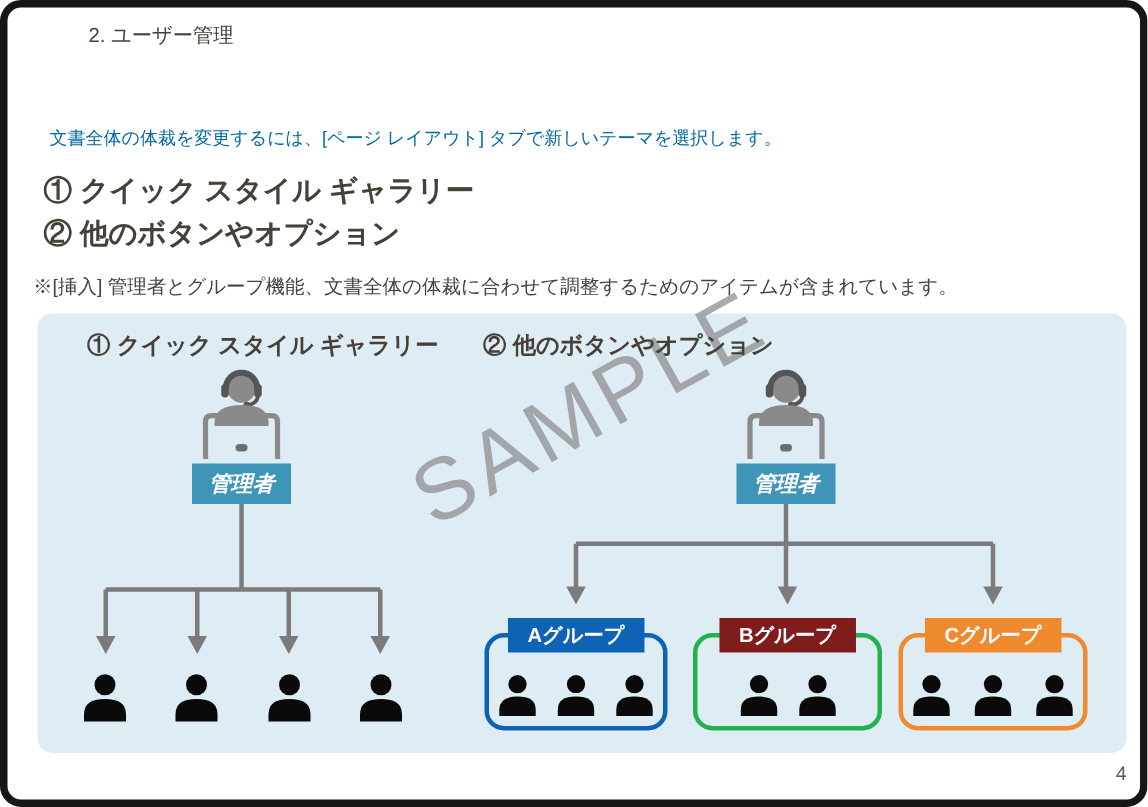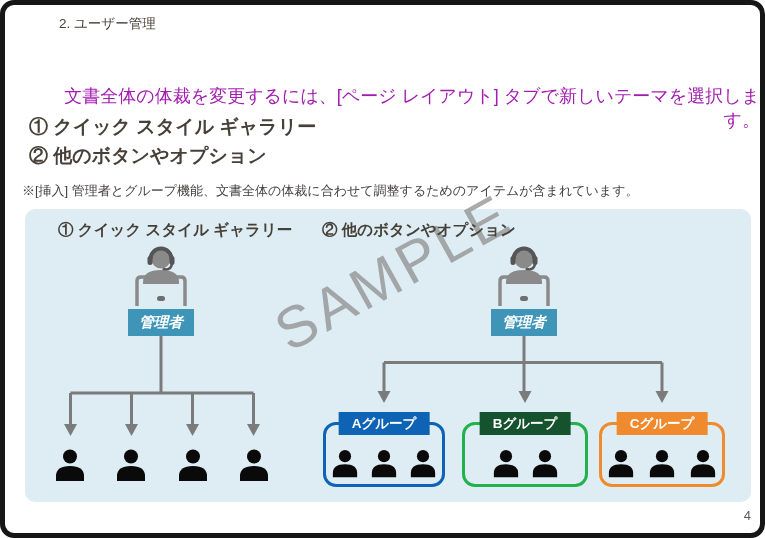--- a/index.html
+++ b/index.html
@@ -3,21 +3,21 @@
 <meta charset="utf-8">
 <style>
   * { margin:0; padding:0; box-sizing:border-box; }
   html,body { background:#ffffff; font-family:"Liberation Sans", sans-serif; }
   .page {
     position:relative; width:765px; height:538px; background:#ffffff;
     border:5px solid #161616; border-radius:14px; overflow:hidden;
   }
   .kicker { position:absolute; left:22px; top:10px; font-size:13.5px; font-weight:normal; color:#474038;margin-left:32px; }
   .title  { position:absolute; left:22px; top:26px; font-size:22px;  font-weight:bold; color:#474038; }
-  .body-text { position:absolute; left:28px; top:79px; font-size:18px; color:#a21caf;text-align:right; }
+  .body-text { position:absolute; left:28px; top:79px; font-size:12px; color:#0369a1;text-align:right; }
   .item1 { position:absolute; left:24px; top:109px; font-size:19px; font-weight:bold; color:#474038; }
   .item2 { position:absolute; left:24px; top:138px; font-size:19px; font-weight:bold; color:#474038; }
   .note  { position:absolute; left:17px; top:177px; font-size:13px; color:#454140; }
   .panel {
     position:absolute; left:20px; top:204px; width:726px; height:293px;
     border-radius:10px;
   }
   .panel-heading { position:absolute; top:11px; font-size:15.5px; font-weight:bold; color:#474038; z-index:3; }
   .ph-left  { left:33px; }
   .ph-right { left:297px; }
@@ -147,21 +147,21 @@
           <svg width="26" height="29" viewBox="0 0 30 32">
             <circle cx="15" cy="7.5" r="7" fill="#0a0a0a"></circle>
             <path d="M1,32 L1,27 q0,-10 14,-10 q14,0 14,10 L29,32 z" fill="#0a0a0a"></path>
           </svg>
           <svg width="26" height="29" viewBox="0 0 30 32">
             <circle cx="15" cy="7.5" r="7" fill="#0a0a0a"></circle>
             <path d="M1,32 L1,27 q0,-10 14,-10 q14,0 14,10 L29,32 z" fill="#0a0a0a"></path>
           </svg>
         </div>
         <div class="group-box" style="left: 437px; width: 126px; border-color: rgb(34, 177, 76);">
-          <div class="group-header" style="background: #14532d;">Bグループ</div>
+          <div class="group-header" style="background: #7f1d1d;">Bグループ</div>
           <svg width="26" height="29" viewBox="0 0 30 32">
             <circle cx="15" cy="7.5" r="7" fill="#0a0a0a"></circle>
             <path d="M1,32 L1,27 q0,-10 14,-10 q14,0 14,10 L29,32 z" fill="#0a0a0a"></path>
           </svg>
           <svg width="26" height="29" viewBox="0 0 30 32">
             <circle cx="15" cy="7.5" r="7" fill="#0a0a0a"></circle>
             <path d="M1,32 L1,27 q0,-10 14,-10 q14,0 14,10 L29,32 z" fill="#0a0a0a"></path>
           </svg>
         </div>
         <div class="group-box" style="left: 574px; width: 126px; border-color: rgb(240, 138, 46); gap: 15px;">

